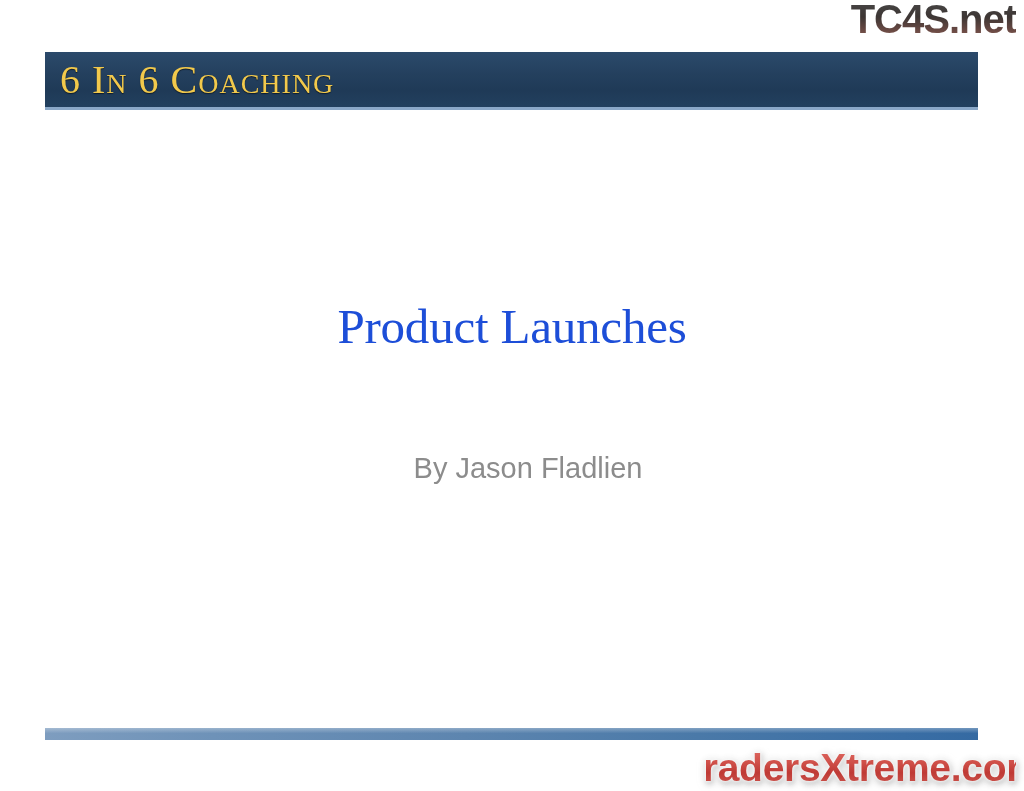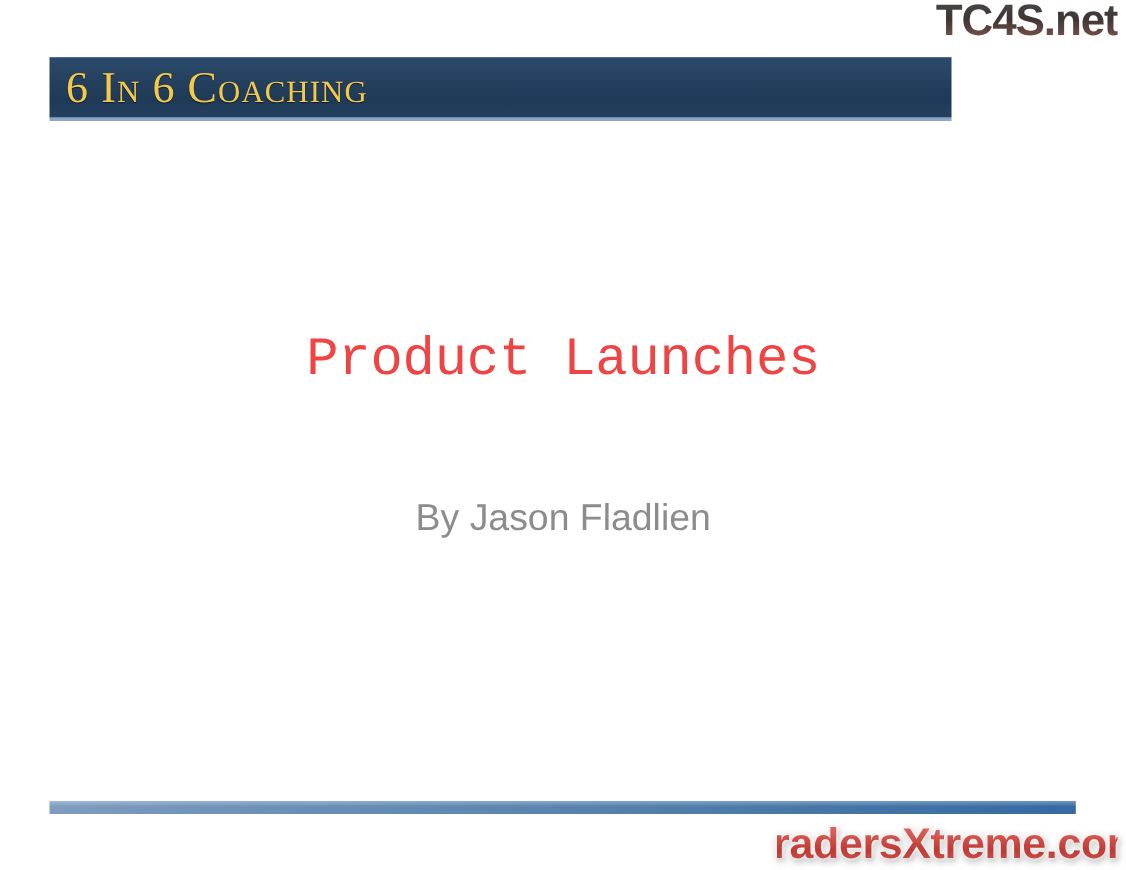--- a/index.html
+++ b/index.html
@@ -38,21 +38,21 @@
     -webkit-text-fill-color: transparent;
     text-shadow: none;
     white-space: nowrap;
   }
 
   
   .header-banner {
     position: absolute;
     left: 45px;
     top: 52px;
-    width: 820px;
+    width: 933px;
     height: 58px;
     background: linear-gradient(180deg, #2b4a6b 0%, #24405e 40%, #1f3a57 70%, #22405f 100%);
     border-bottom: 3px solid #8aa8c8;
     box-sizing: border-box;
     overflow: hidden;
   }
   .header-banner-title {
     position: absolute;
     left: 15px;
     top: 50%;
@@ -69,24 +69,24 @@
 
   
   .title-block {
     position: absolute;
     left: 112px;
     top: 300px;
     width: 800px;
     text-align: center;
   }
   .slide-title {
-    font-family: Liberation Mono, monospace;
+    font-family: Liberation Serif, serif;
     font-size: 49px;
     font-weight: normal;
-    color: #ef4444;
+    color: #1d4ed8;
     line-height: 1.12;
     letter-spacing: -0.2px;
     white-space: nowrap;
   }
 
   
   .watermark-dlsub {
     position: absolute;
     left: 367px;
     top: 374px;
@@ -115,26 +115,26 @@
     -webkit-text-stroke: 0.6px rgba(255,255,255,0.25);
     white-space: nowrap;
     filter:
       drop-shadow(0 0 1.5px #ffffff)
       drop-shadow(0 0 2.5px #ffffff)
       drop-shadow(1px 2px 2px rgba(90,90,90,0.55));
   }
 
   .slide-subtitle {
     position: absolute;
-    left: 112px;
+    left: 128px;
     top: 452px;
     width: 800px;
     text-align: center;
     font-family: "Liberation Sans", sans-serif;
-    font-size: 34px;
+    font-size: 29px;
     font-weight: normal;
     color: #8c8c8c;
     white-space: nowrap;
   }
 
   
   .footer-bar {
     position: absolute;
     left: 45px;
     top: 727px;

